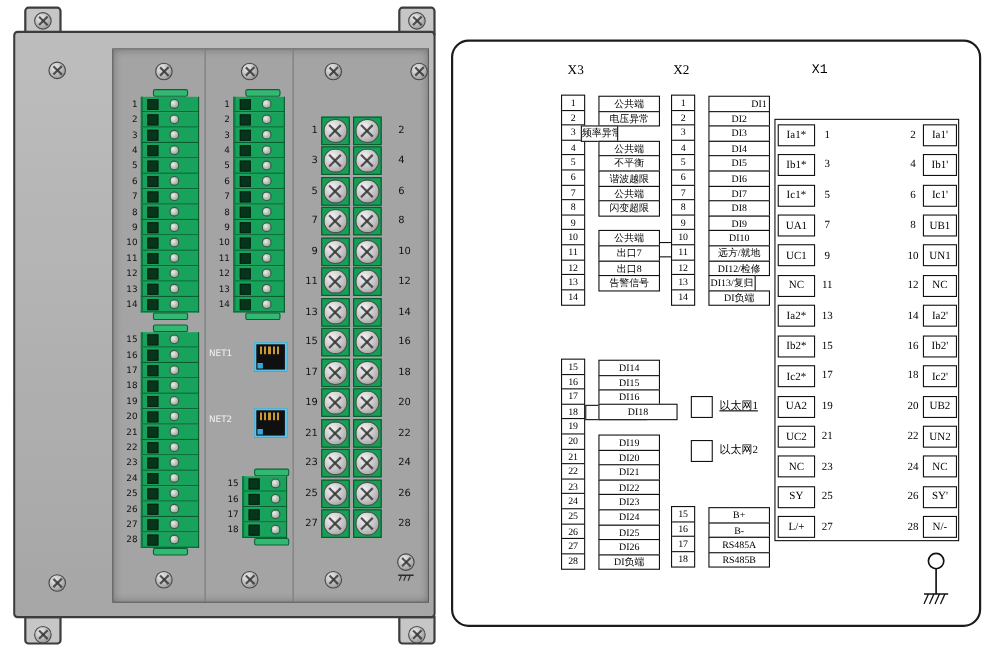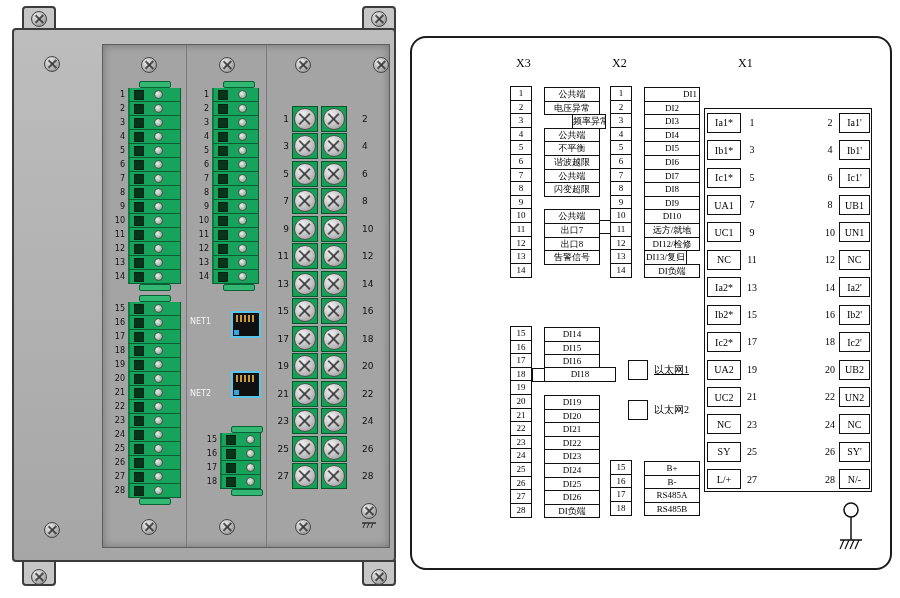--- a/index.html
+++ b/index.html
@@ -396,21 +396,21 @@
               <div class="gt-num">14</div>
               <div class="gt-cell">
                 <div class="gt-hole"></div>
                 <div class="gt-screw"></div>
               </div>
             </div>
             <div class="gt-flange"></div>
           </div>
         <div class="net-label" style="left:3px;top:272px;">NET1</div>
         <div class="rj45" style="left:44px;top:266px;"></div>
-        <div class="net-label" style="left:3px;top:332px;margin-top:12px;">NET2</div>
+        <div class="net-label" style="left:3px;top:332px;">NET2</div>
         <div class="rj45" style="left:44px;top:326px;"></div>
         <div id="gb-mid-bottom" class="green-block" style="left:14px;top:381px;width:60px;">
             <div class="gt-flange"></div>
             <div class="gt-row">
               <div class="gt-num">15</div>
               <div class="gt-cell">
                 <div class="gt-hole"></div>
                 <div class="gt-screw"></div>
               </div>
             </div>
@@ -594,42 +594,42 @@
           <line x1="12" y1="2" x2="10" y2="7" stroke="#2c2c2c" stroke-width="1"></line>
         </svg>
       </div>
 
     </div>
   </div>
 
   <div class="diagram">
     <div class="dg-title" style="left:104px;">X3</div>
     <div class="dg-title" style="left:200px;">X2</div>
-    <div class="dg-title" style="left:326px;">X1</div>
+    <div class="dg-title" style="left:326px;font-family:Liberation Mono, monospace;">X1</div>
 
     <div id="x3-block" class="nl-block" style="left:98px;top:48px;">
         <div class="nl-numcol" style="width: 20px;">
           <div class="nl-num" style="height: 13.6px; line-height: 13.6px;">1</div>
           <div class="nl-num" style="height: 13.6px; line-height: 13.6px;">2</div>
           <div class="nl-num" style="height: 13.6px; line-height: 13.6px;">3</div>
           <div class="nl-num" style="height: 13.6px; line-height: 13.6px;">4</div>
           <div class="nl-num" style="height: 13.6px; line-height: 13.6px;">5</div>
           <div class="nl-num" style="height: 13.6px; line-height: 13.6px;">6</div>
           <div class="nl-num" style="height: 13.6px; line-height: 13.6px;">7</div>
           <div class="nl-num" style="height: 13.6px; line-height: 13.6px;">8</div>
           <div class="nl-num" style="height: 13.6px; line-height: 13.6px;">9</div>
           <div class="nl-num" style="height: 13.6px; line-height: 13.6px;">10</div>
           <div class="nl-num" style="height: 13.6px; line-height: 13.6px;">11</div>
           <div class="nl-num" style="height: 13.6px; line-height: 13.6px;">12</div>
           <div class="nl-num" style="height: 13.6px; line-height: 13.6px;">13</div>
           <div class="nl-num" style="height: 13.6px; line-height: 13.6px;">14</div>
         </div>
         <div class="nl-label" style="left: 34px; top: 1px; width: 56px; height: 14.6px; line-height: 13.6px;">公共端</div>
         <div class="nl-label" style="left: 34px; top: 14.6px; width: 56px; height: 14.6px; line-height: 13.6px;">电压异常</div>
-        <div class="nl-label" style="left: 18px; top: 28.2px; width: 34px; height: 14.6px; line-height: 13.6px; margin-left: 44px;">频率异常</div>
+        <div class="nl-label" style="left: 18px; top: 28.2px; width: 34px; height: 14.6px; line-height: 13.6px;">频率异常</div>
         <div class="nl-label" style="left: 34px; top: 41.8px; width: 56px; height: 14.6px; line-height: 13.6px;">公共端</div>
         <div class="nl-label" style="left: 34px; top: 55.4px; width: 56px; height: 14.6px; line-height: 13.6px;">不平衡</div>
         <div class="nl-label" style="left: 34px; top: 69px; width: 56px; height: 14.6px; line-height: 13.6px;">谐波越限</div>
         <div class="nl-label" style="left: 34px; top: 82.6px; width: 56px; height: 14.6px; line-height: 13.6px;">公共端</div>
         <div class="nl-label" style="left: 34px; top: 96.2px; width: 56px; height: 14.6px; line-height: 13.6px;">闪变超限</div>
         <div class="nl-label" style="left: 34px; top: 109.8px; width: 72px; height: 14.6px; line-height: 13.6px; margin-top: 24px;">出口6</div>
         <div class="nl-label" style="left: 34px; top: 123.4px; width: 56px; height: 14.6px; line-height: 13.6px;">公共端</div>
         <div class="nl-label" style="left: 34px; top: 137px; width: 56px; height: 14.6px; line-height: 13.6px;">出口7</div>
         <div class="nl-label" style="left: 34px; top: 150.6px; width: 56px; height: 14.6px; line-height: 13.6px;">出口8</div>
         <div class="nl-label" style="left: 34px; top: 164.2px; width: 56px; height: 14.6px; line-height: 13.6px;">告警信号</div>

